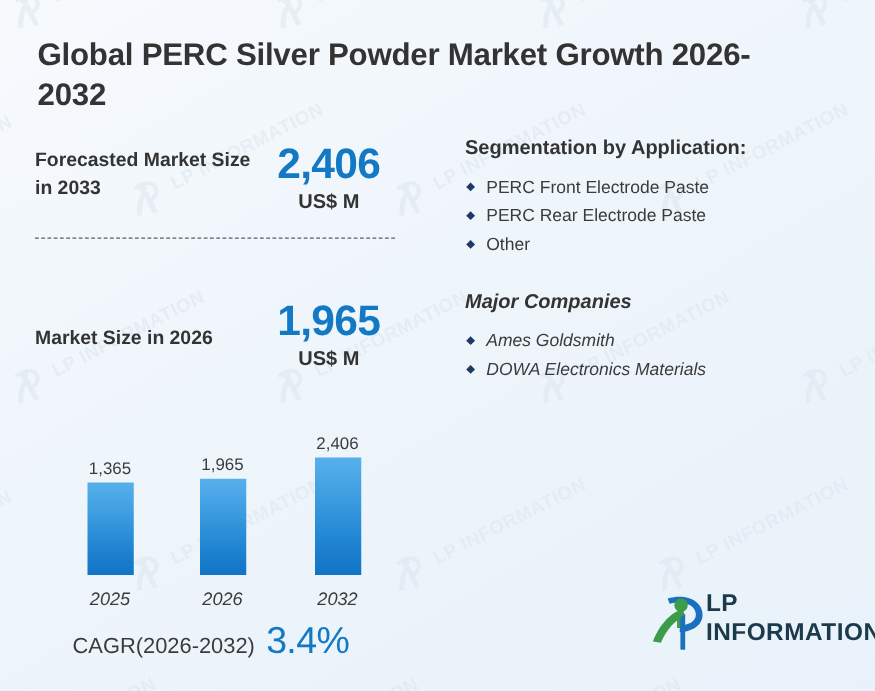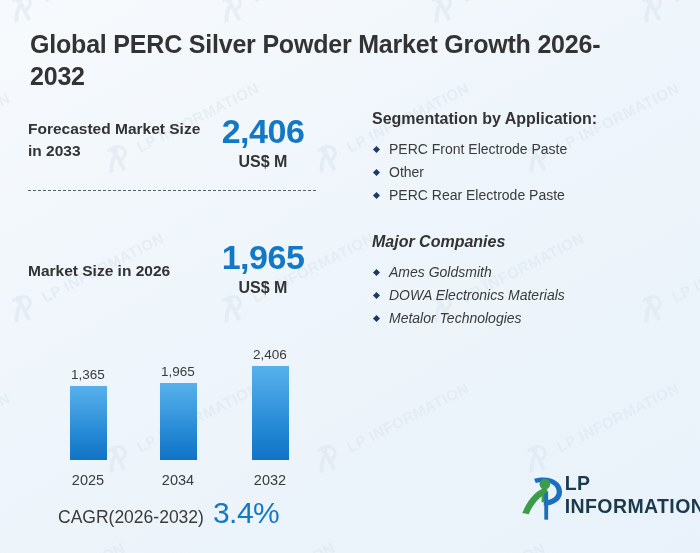--- a/index.html
+++ b/index.html
@@ -181,20 +181,21 @@
     background: linear-gradient(180deg, #57b0eb 0%, #3d9ce0 35%, #1f84d2 72%, #1273c4 100%);
   }
   .bar-year {
     position: absolute;
     bottom: 2px;
     left: 0;
     width: 80px;
     text-align: center;
     font-size: 14.5px;
     color: #3b3b3b;
+    font-style: italic;
   }
 
   
   #cagr-row {
     position: absolute;
     left: 58px;
     top: 496px;
     display: flex;
     align-items: baseline;
     gap: 9px;
@@ -405,57 +406,53 @@
 
   <div class="right-col" id="segmentation-section">
     <div class="section-heading">Segmentation by Application:</div>
     <ul class="bullet-list">
       <li class="bullet-item">
         <span class="bullet-dot"></span>
         <span>PERC Front Electrode Paste</span>
       </li>
       <li class="bullet-item">
         <span class="bullet-dot"></span>
-        <span>Other</span>
+        <span>PERC Rear Electrode Paste</span>
       </li>
       <li class="bullet-item">
         <span class="bullet-dot"></span>
-        <span>PERC Rear Electrode Paste</span>
+        <span>Other</span>
       </li>
     </ul>
   </div>
 
   <div class="right-col" id="companies-section">
     <div class="section-heading">Major Companies</div>
     <ul class="bullet-list">
       <li class="bullet-item">
         <span class="bullet-dot"></span>
         <span>Ames Goldsmith</span>
       </li>
       <li class="bullet-item">
         <span class="bullet-dot"></span>
         <span>DOWA Electronics Materials</span>
       </li>
-      <li class="bullet-item">
-        <span class="bullet-dot"></span>
-        <span>Metalor Technologies</span>
-      </li>
     </ul>
   </div>
 
   <div id="chart">
       <div class="bar-col" style="left: 0px;">
         <div class="bar-label-top" style="bottom: 108px;">1,365</div>
         <div class="bar-rect" style="height: 74px;"></div>
         <div class="bar-year">2025</div>
       </div>
       <div class="bar-col" style="left: 90px;">
         <div class="bar-label-top" style="bottom: 111px;">1,965</div>
         <div class="bar-rect" style="height: 77px;"></div>
-        <div class="bar-year">2034</div>
+        <div class="bar-year">2026</div>
       </div>
       <div class="bar-col" style="left: 182px;">
         <div class="bar-label-top" style="bottom: 128px;">2,406</div>
         <div class="bar-rect" style="height: 94px;"></div>
         <div class="bar-year">2032</div>
       </div>
     </div>
 
   <div id="cagr-row">
     <span id="cagr-label">CAGR(2026-2032)</span>

